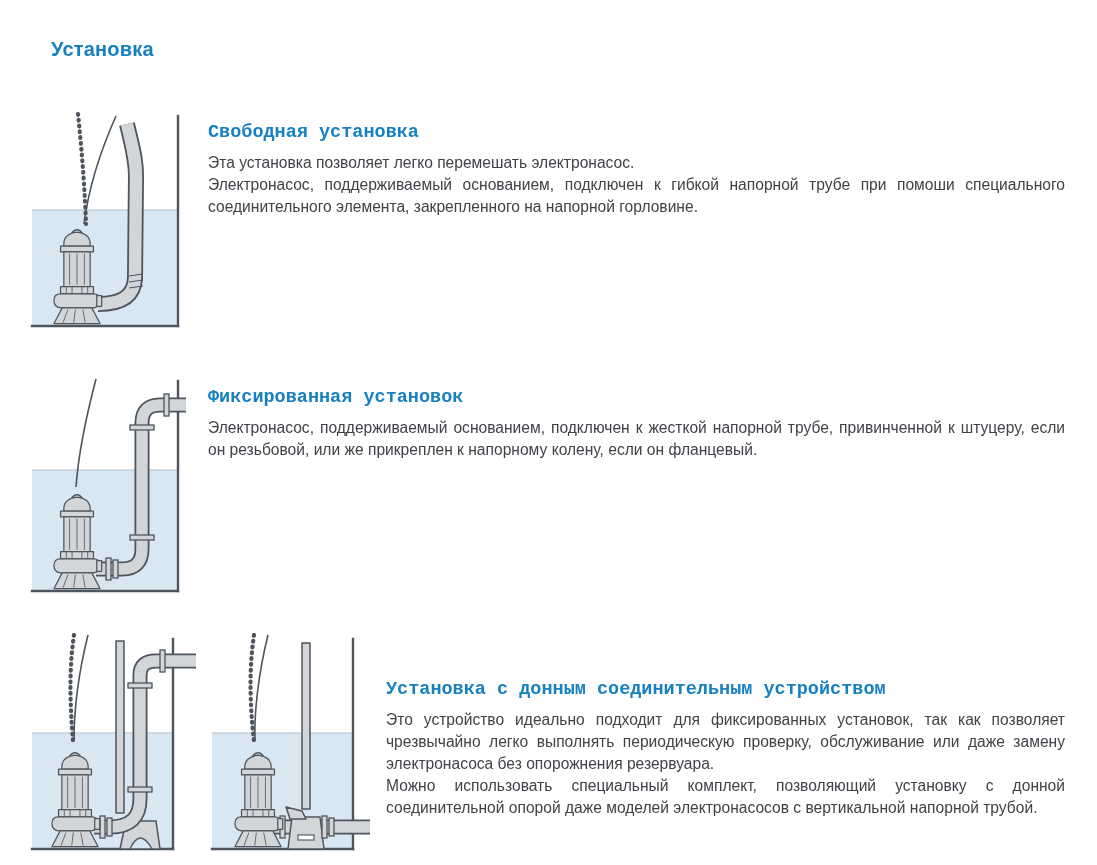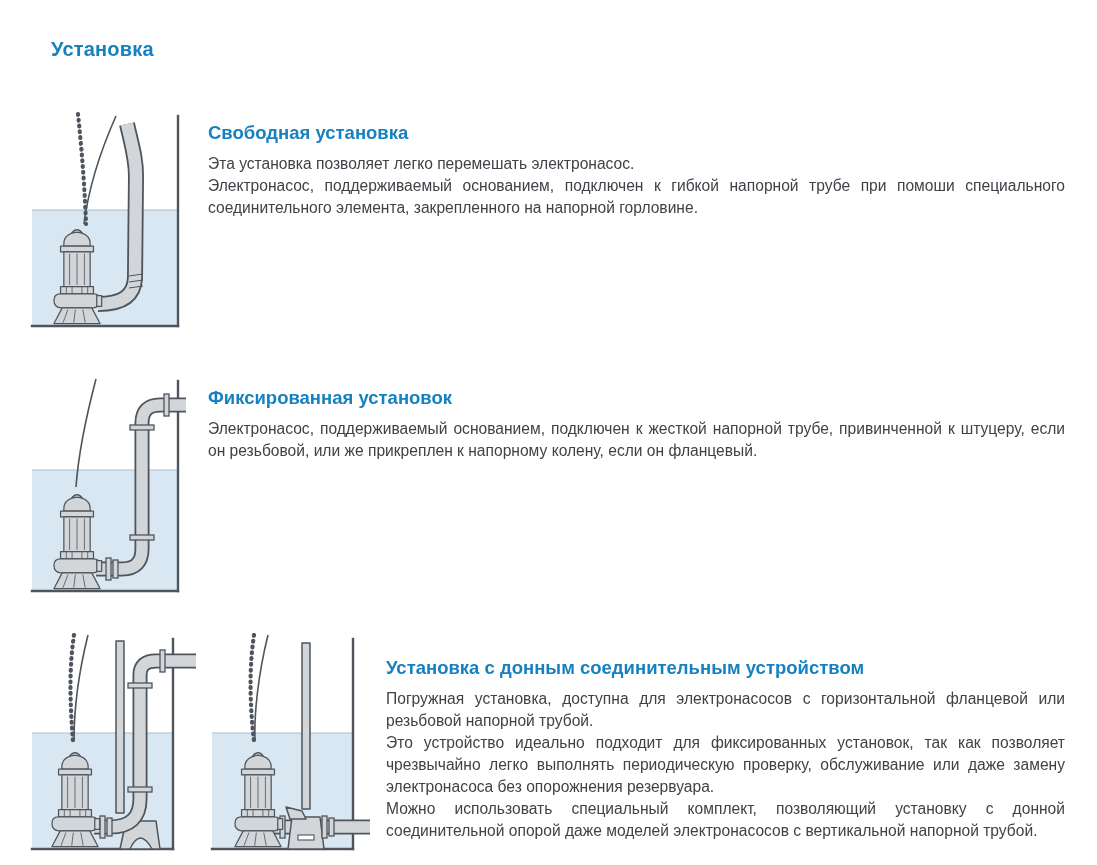--- a/index.html
+++ b/index.html
@@ -28,21 +28,21 @@
   .sec-2{top:375px;}
   .sec-3{top:633px;align-items:center;}
   .figure{flex:none;}
   .fig-a{width:156px;}
   .fig-b{width:166px;}
   .fig-c{width:160px;margin-left:14px;}
   .content{flex:1;padding-top:12px;}
   .content-1,.content-2{margin-left:22px;}
   .content-3{margin-left:16px;}
   .sec-heading{
-    margin:0 0 9px 0;font-size:18.5px;font-weight:bold;color:var(--accent);
+    margin:0 0 9px 0;font-size:18.5px;font-weight:bold;color:var(--accent);font-family:Liberation Mono, monospace;
   }
   .body-par{
     margin:0;font-size:15.6px;line-height:22px;text-align:justify;color:var(--text);
   }
   
   svg{display:block;}
   .water{fill:var(--water);}
   .waterline{stroke:#a9bfd1;stroke-width:1.2;}
   .wall{stroke:var(--ln);stroke-width:2.4;stroke-linecap:square;}
   .part{fill:var(--pipe);stroke:var(--ln);stroke-width:1.5;stroke-linejoin:round;}
@@ -188,17 +188,16 @@
         <rect class="flange" x="119" y="185" width="5" height="18"></rect>
       </g>
       <use href="#pump" x="13" y="114" width="70" height="102"></use>
       <rect class="part" x="92" y="10" width="8" height="166"></rect>
       <path class="cable" d="M58 2 C48 42 44 82 45 108"></path>
       <path class="chain" d="M44 2 C38 42 41 82 44 108"></path>
     </svg>
   </div>
   <div class="content content-3">
     <h2 class="sec-heading">Установка с донным соединительным устройством</h2>
-    <p class="body-par">Погружная установка, доступна для электронасосов с горизонтальной фланцевой или резьбовой напорной трубой.</p>
     <p class="body-par">Это устройство идеально подходит для фиксированных установок, так как позволяет чрезвычайно легко выполнять периодическую проверку, обслуживание или даже замену электронасоса без опорожнения резервуара.</p>
     <p class="body-par">Можно использовать специальный комплект, позволяющий установку с донной соединительной опорой даже моделей электронасосов с вертикальной напорной трубой.</p>
   </div>
 </section>
 
 </body></html>

